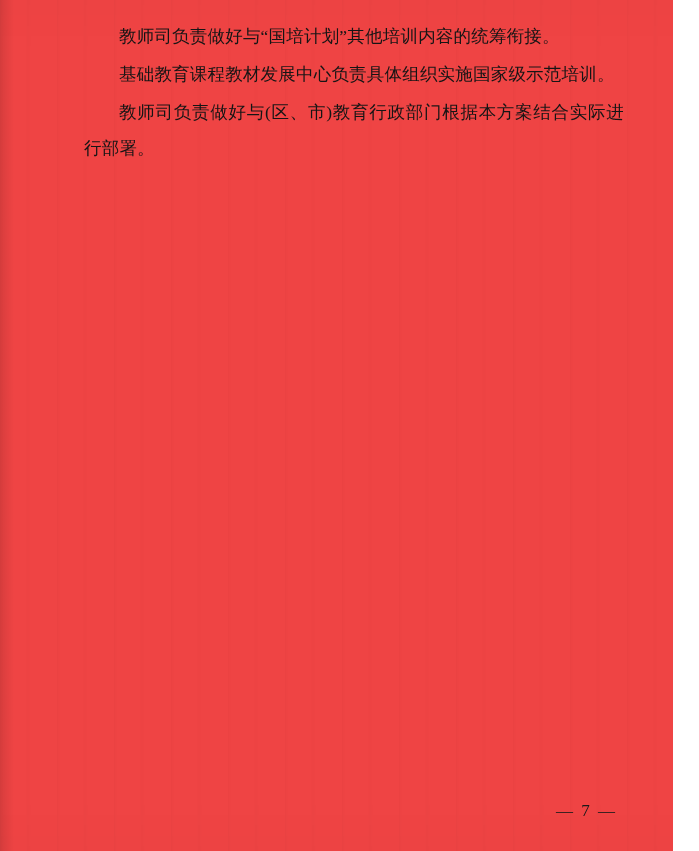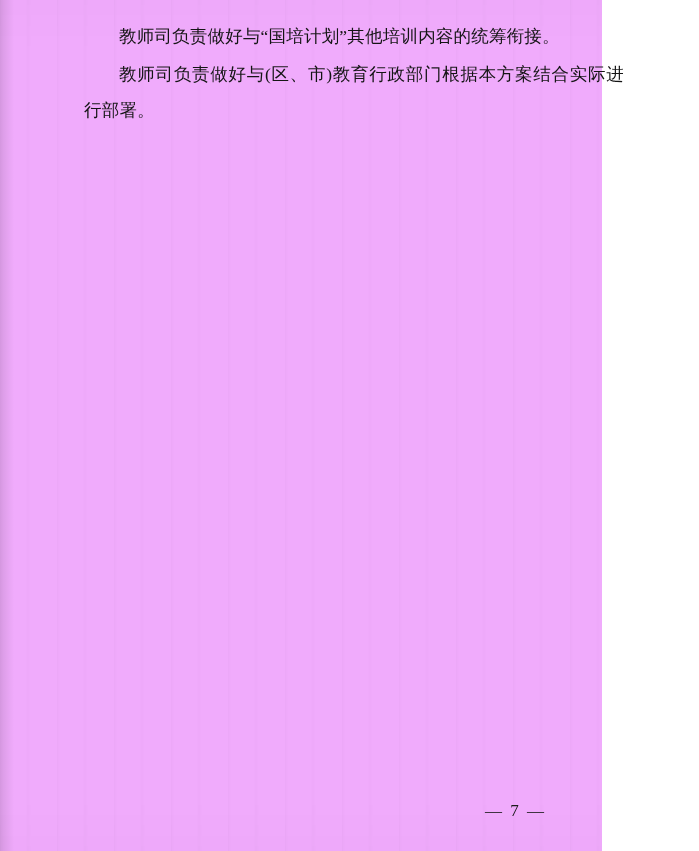--- a/index.html
+++ b/index.html
@@ -8,23 +8,23 @@
   }
   body {
     width: 699px;
     height: 851px;
     background: #ffffff;
     font-family: "Liberation Serif", "DejaVu Serif", serif;
     overflow: hidden;
   }
   #page {
     position: relative;
-    width: 602px;
+    width: 673px;
     height: 851px;
-    background: #f0abfc;
+    background: #ef4444;
     box-sizing: border-box;
   }
   
   #page::before {
     content: "";
     position: absolute;
     inset: 0;
     background:
       linear-gradient(90deg, rgba(0,0,0,0.035) 0px, rgba(0,0,0,0) 3px, rgba(0,0,0,0) 26px, rgba(0,0,0,0.022) 28px, rgba(0,0,0,0) 31px),
       linear-gradient(180deg, rgba(0,0,0,0.02) 0%, rgba(0,0,0,0) 6%, rgba(0,0,0,0) 94%, rgba(0,0,0,0.02) 100%);
@@ -67,18 +67,19 @@
     letter-spacing: 2px;
   }
 </style>
 </head>
 <body>
 
 <div id="page">
 
   <div class="body-text">
     <p class="para">教师司负责做好与“国培计划”其他培训内容的统筹衔接。</p>
+    <p class="para">基础教育课程教材发展中心负责具体组织实施国家级示范培训。</p>
     <p class="para">教师司负责做好与(区、市)教育行政部门根据本方案结合实际进行部署。</p>
   </div>
 
   <div class="page-number">— 7 —</div>
 
 </div>
 
 </body></html>

